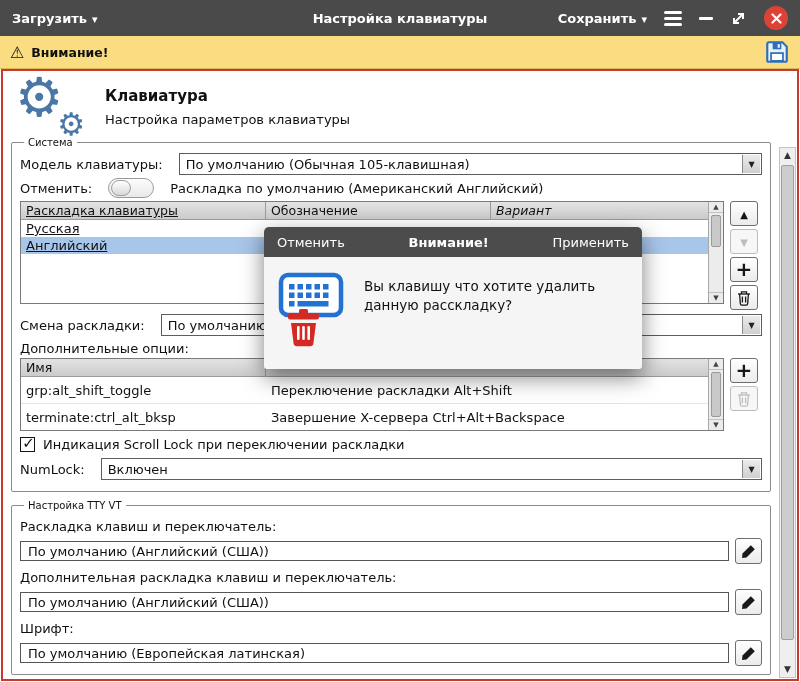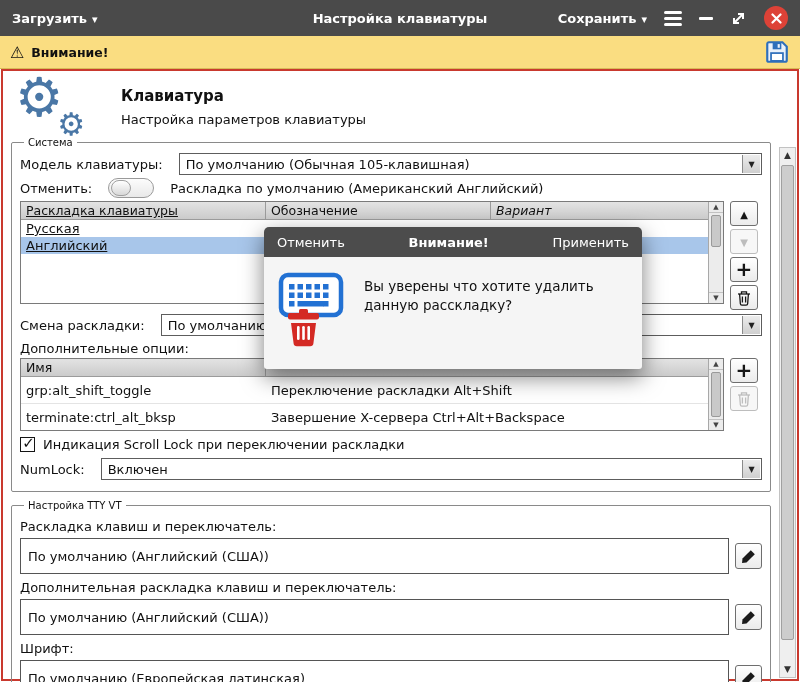--- a/index.html
+++ b/index.html
@@ -27,21 +27,21 @@
   .floppy{margin-left:auto;cursor:pointer;display:flex;align-items:center;}
 
   
   .main{position:absolute;top:69px;left:1px;right:1px;bottom:1px;background:#fff;
     border:2px solid var(--frame-red,#c9392e);}
   .app-header{height:66px;padding:6px 12px 0;display:flex;align-items:center;}
   .gears{position:relative;width:74px;height:60px;color:var(--gear-blue,#4a77a6);flex:none;}
   .gear{position:absolute;line-height:1;}
   .gear.big{left:0;top:-6px;}  .gear.big::before{content:"⚙";font-size:54px;}
   .gear.small{right:4px;bottom:-3px;} .gear.small::before{content:"⚙";font-size:31px;}
-  .htext{margin-left:32px;}
+  .htext{margin-left:16px;}
   .h-title{font-weight:bold;font-size:15px;}
   .h-sub{font-size:13px;margin-top:7px;}
 
   .content{padding:0 26px 0 8px;}
   fieldset.group{border:1px solid #8a8a8a;border-radius:2px;margin:0 0 8px 0;padding:2px 8px 8px;}
   legend{font-size:10px;padding:0 4px;margin-left:4px;}
 
   
   .frow{display:flex;align-items:center;gap:16px;margin:3px 0;}
   .frow label{white-space:nowrap;}
@@ -97,21 +97,21 @@
 
   
   .chkrow{display:flex;align-items:center;gap:8px;margin:6px 0;cursor:pointer;}
   .chk{width:15px;height:15px;border:1.6px solid #141414;background:#fff;flex:none;
     display:inline-flex;align-items:center;justify-content:center;}
   .g-check::before{content:"✓";font-size:15px;font-weight:bold;position:relative;top:-2px;left:1px;}
 
   
   .tlabel{margin:6px 0 4px;}
   .trowi{display:flex;align-items:center;gap:6px;}
-  .tinput{flex:1;height:36px;border:1px solid #555;background:#fff;display:flex;align-items:center;
+  .tinput{flex:1;height:20px;border:1px solid #555;background:#fff;display:flex;align-items:center;
     padding:0 7px;white-space:nowrap;overflow:hidden;}
   .editbtn{width:27px;height:26px;border:1px solid #6e6e6e;border-radius:3px;flex:none;
     background:linear-gradient(#ffffff,#ebebeb);display:flex;align-items:center;justify-content:center;cursor:pointer;padding:0;}
 
   
   .vscroll{position:absolute;top:76px;right:1px;bottom:1px;width:17px;background:#efefef;border:1px solid #c2c2c2;}
   .vsa{position:absolute;left:0;right:0;height:15px;text-align:center;font-size:9px;color:#333;line-height:15px;cursor:pointer;}
   .vsa.up{top:0;} .vsa.dn{bottom:0;}
   .vsthumb{position:absolute;left:1px;right:1px;top:17px;bottom:37px;background:#cdcdcd;
     border:1px solid #a0a0a0;border-radius:2px;cursor:grab;}
@@ -394,15 +394,15 @@
           <rect x="10" y="46" width="31" height="6.5" rx="2" fill="#d42a24"></rect>
           <path d="M13 56 H38 L35.4 76.5 A3.2 3.2 0 0 1 32.2 79.3 H18.8 A3.2 3.2 0 0 1 15.6 76.5 Z" fill="#d42a24"></path>
           <g fill="#ffffff">
             <rect x="19" y="59" width="2.6" height="14" rx="1.3"></rect>
             <rect x="24.2" y="59" width="2.6" height="14" rx="1.3"></rect>
             <rect x="29.4" y="59" width="2.6" height="14" rx="1.3"></rect>
           </g>
         </g>
       </svg>
     </div>
-    <div class="dlg-msg">Вы уверены что хотите удалить данную расскладку?</div>
+    <div class="dlg-msg">Вы клавишу что хотите удалить данную расскладку?</div>
   </div>
 </div>
 
 </body></html>

